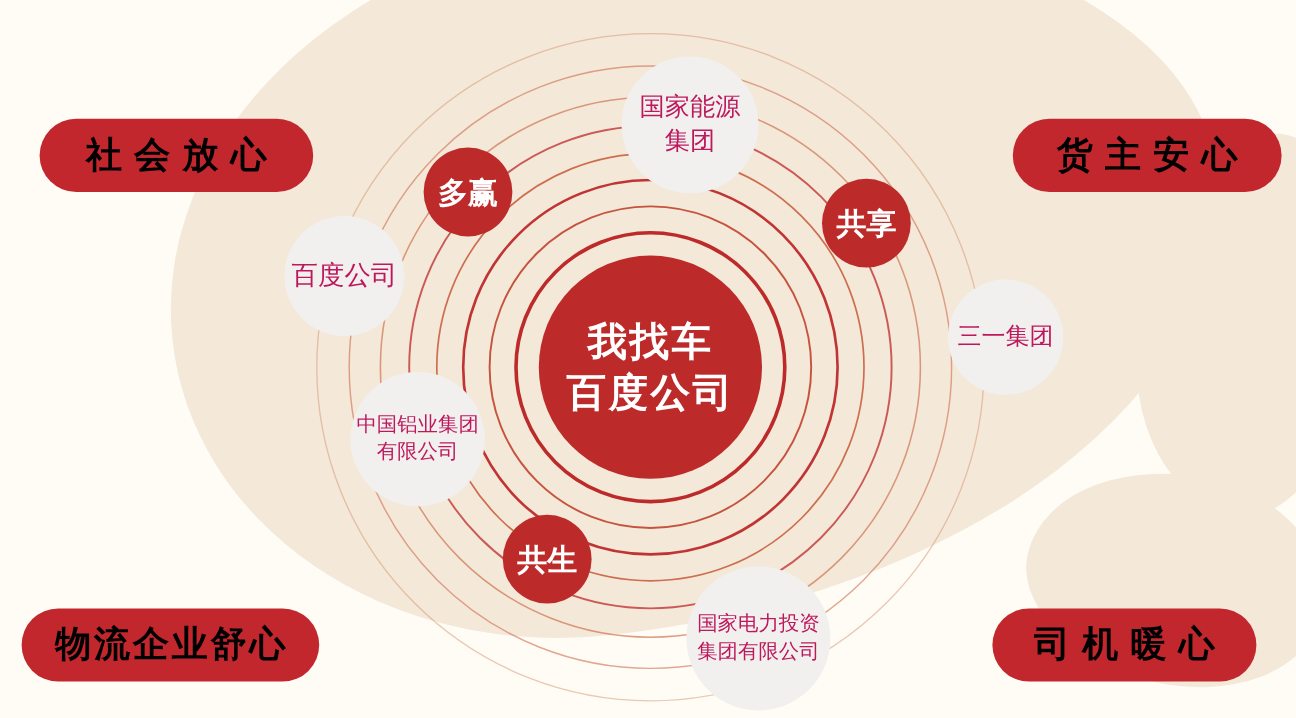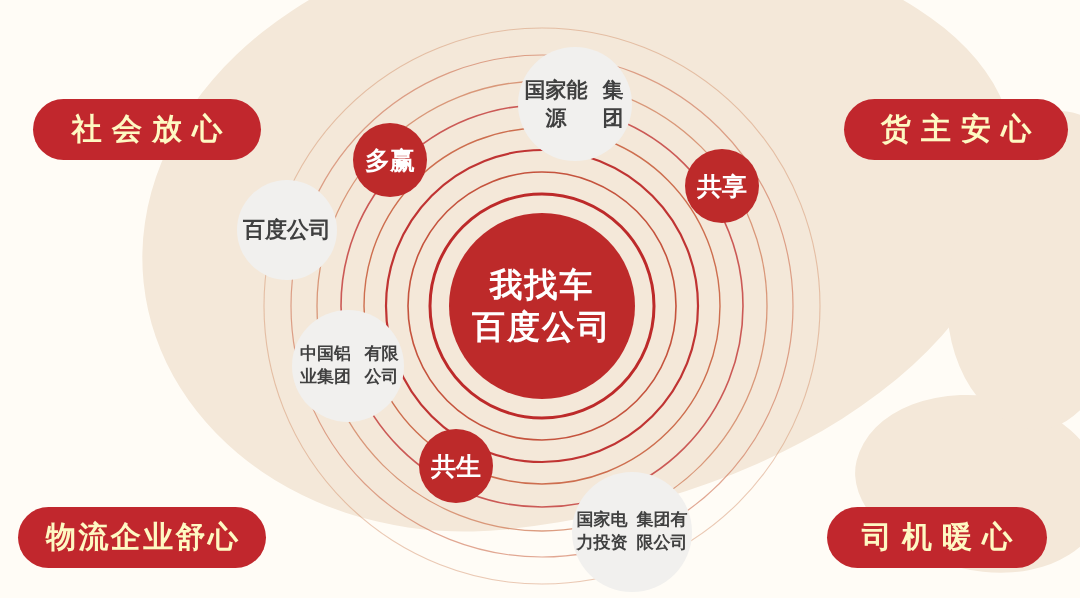--- a/index.html
+++ b/index.html
@@ -49,34 +49,34 @@
     display: flex; align-items: center; justify-content: center;
   }
   .badge-duoying  { left: 353px; top: 123px; }
   .badge-gongxiang{ left: 685px; top: 149px; }
   .badge-gongsheng{ left: 419px; top: 429px; }
 
   
   .bubble {
     position: absolute; border-radius: 50%;
     background: #f1f0ee;
-    display: flex; flex-direction: row; align-items: center; justify-content: center;
-    color: #404040; font-weight: bold; text-align: center; line-height: 1.35;
+    display: flex; flex-direction: column; align-items: center; justify-content: center;
+    color: #be185d; font-weight: normal; text-align: center; line-height: 1.35;
   }
   .bubble div:empty { display: none; }
   .bubble-energy { left: 518px; top: 47px;  width: 114px; height: 114px; font-size: 21px; }
   .bubble-baidu  { left: 237px; top: 180px; width: 100px; height: 100px; font-size: 22px; }
   .bubble-sany   { left: 790px; top: 233px; width: 96px;  height: 96px;  font-size: 20px; }
   .bubble-chalco { left: 292px; top: 310px; width: 112px; height: 112px; font-size: 17px; }
   .bubble-spic   { left: 572px; top: 472px; width: 120px; height: 120px; font-size: 17px; }
 
   
   .pill {
     position: absolute; height: 61px; border-radius: 31px;
-    background: #c1272d; color: #fef9c3; font-weight: bold; font-size: 30px;
+    background: #c1272d; color: #000000; font-weight: bold; font-size: 30px;
     display: flex; align-items: center; justify-content: center;
   }
   .pill .spaced  { letter-spacing: 0.34em; margin-right: -0.34em; }
   .pill .spaced6 { letter-spacing: 0.08em; margin-right: -0.08em; }
   .pill-tl { left: 33px;  top: 99px;  width: 228px; }
   .pill-tr { left: 844px; top: 99px;  width: 224px; }
   .pill-bl { left: 18px;  top: 507px; width: 248px; }
   .pill-br { left: 827px; top: 507px; width: 220px; }
 </style>
 </head>
@@ -115,20 +115,24 @@
   </div>
 
   <div class="bubble bubble-energy">
     <div>国家能源</div>
     <div>集团</div>
   </div>
   <div class="bubble bubble-baidu">
     <div>百度公司</div>
 
   </div>
+  <div class="bubble bubble-sany">
+    <div>三一集团</div>
+
+  </div>
   <div class="bubble bubble-chalco">
     <div>中国铝业集团</div>
     <div>有限公司</div>
   </div>
   <div class="bubble bubble-spic">
     <div>国家电力投资</div>
     <div>集团有限公司</div>
   </div>
 
   <div class="pill pill-tl">

